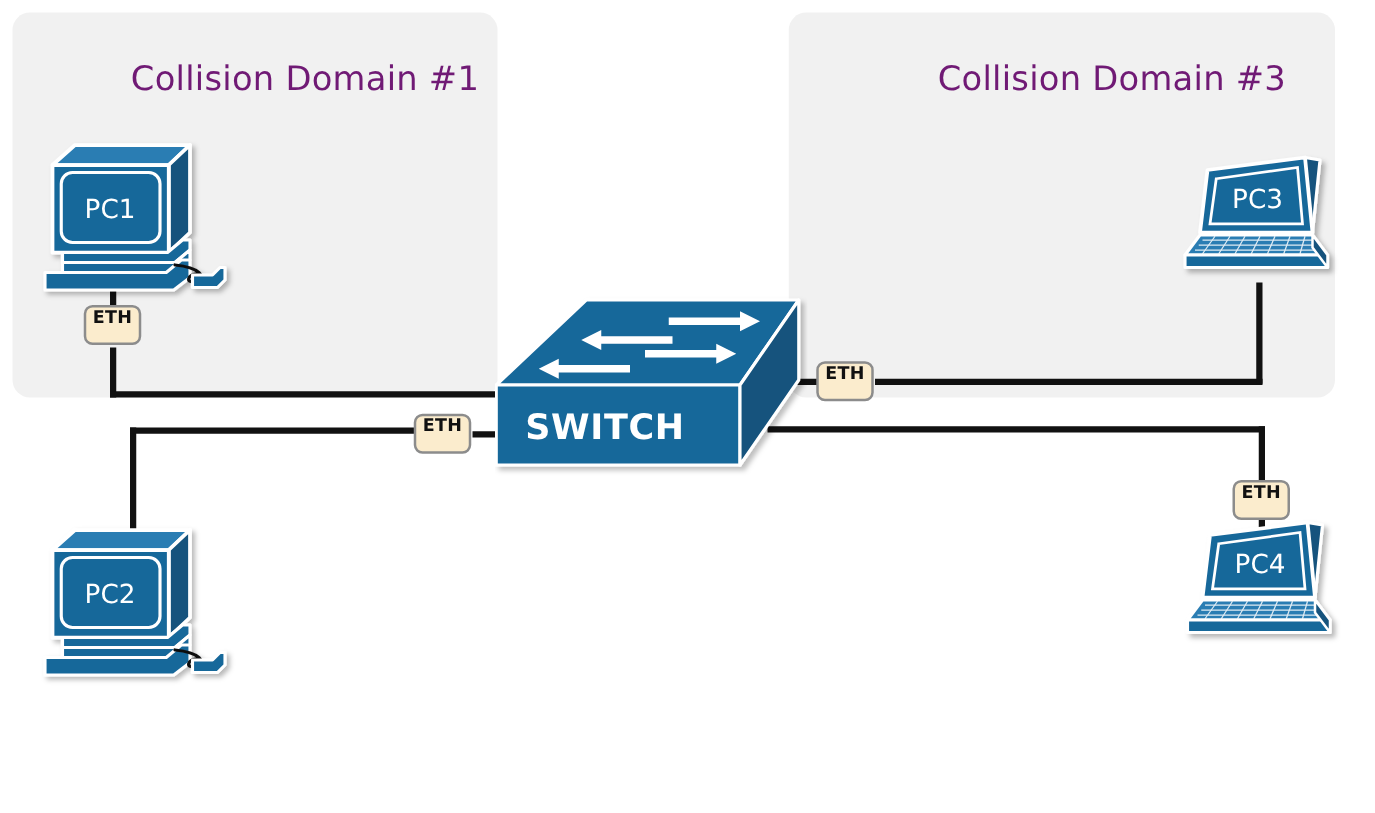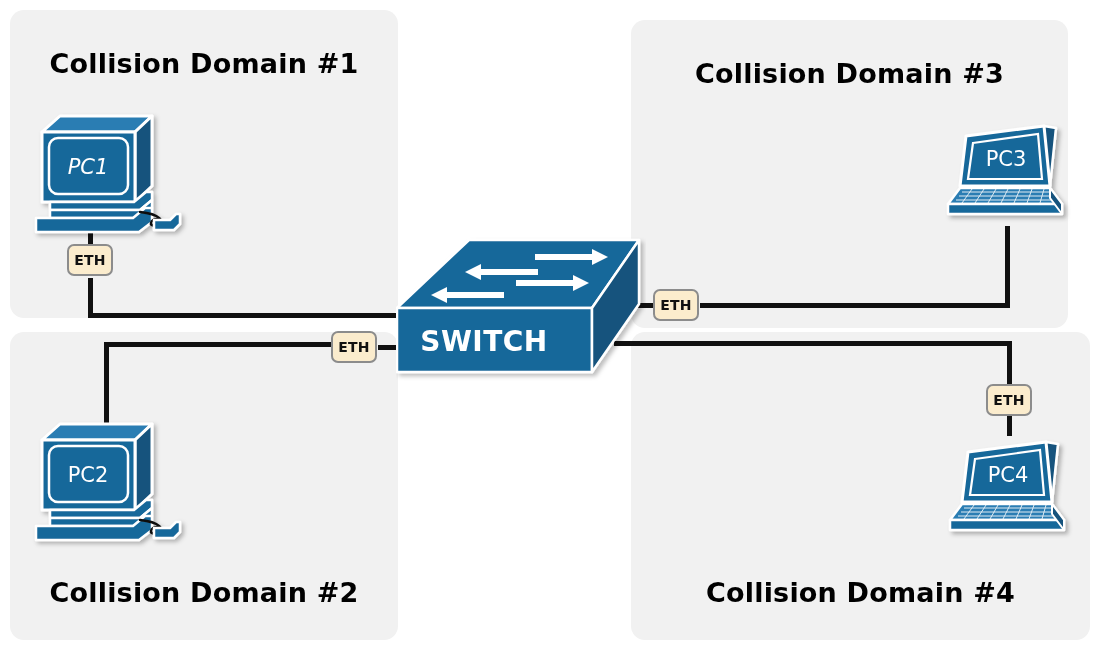--- a/index.html
+++ b/index.html
@@ -25,29 +25,30 @@
     background: #f1f1f1;
     border-radius: 14px;
     box-sizing: border-box;
   }
   .domain-label {
     position: absolute;
     width: 100%;
     text-align: center;
     font-family: "DejaVu Sans", sans-serif;
     font-size: 27px;
-    font-weight: 700;
-    color: #000000;
+    font-weight: 400;
+    color: #701a75;
     letter-spacing: 0.2px;
     white-space: nowrap;
+    margin-left: 40px;
   }
 
   #panel-1 { left: 10px;  top: 10px;  width: 388px; height: 308px; }
   #panel-2 { left: 10px;  top: 332px; width: 388px; height: 308px; }
-  #panel-3 { left: 631px; top: 20px;  width: 437px; height: 308px; }
+  #panel-3 { left: 631px; top: 10px;  width: 437px; height: 308px; }
   #panel-4 { left: 631px; top: 332px; width: 459px; height: 308px; }
 
   #panel-1 .domain-label { top: 38px; }
   #panel-2 .domain-label { bottom: 32px; }
   #panel-3 .domain-label { top: 38px; }
   #panel-4 .domain-label { bottom: 32px; }
 
   
   .cable {
     position: absolute;
@@ -59,21 +60,20 @@
   
   .eth-badge {
     position: absolute;
     width: 46px;
     height: 32px;
     background: #fbeccd;
     border: 2px solid #8c8c8c;
     border-radius: 7px;
     box-sizing: border-box;
     display: flex;
-    align-items: center;
     justify-content: center;
     font-family: "DejaVu Sans", sans-serif;
     font-size: 14px;
     font-weight: 700;
     color: #111111;
     letter-spacing: 0.3px;
     z-index: 6;
   }
 
   
@@ -106,31 +106,25 @@
 </style>
 </head>
 <body>
 
 <div id="stage">
 
   <div class="domain-panel" id="panel-1">
     <div class="domain-label">Collision Domain #1</div>
   </div>
 
-  <div class="domain-panel" id="panel-2">
-    <div class="domain-label">Collision Domain #2</div>
-  </div>
 
   <div class="domain-panel" id="panel-3">
     <div class="domain-label">Collision Domain #3</div>
   </div>
 
-  <div class="domain-panel" id="panel-4">
-    <div class="domain-label">Collision Domain #4</div>
-  </div>
 
   <div class="cable cable-v" style="left:88px; top:228px; height:22px;"></div>
 
   <div class="cable cable-v" style="left:88px; top:278px; height:40px;"></div>
 
   <div class="cable cable-h" style="left:88px; top:313px; width:308px;"></div>
 
   <div class="cable cable-v" style="left:104px; top:342px; height:100px;"></div>
 
   <div class="cable cable-h" style="left:104px; top:342px; width:232px;"></div>
@@ -158,21 +152,21 @@
   </div>
 
   <div class="eth-badge" style="left:653px; top:289px;">
     <span>ETH</span>
   </div>
 
   <div class="eth-badge" style="left:986px; top:384px;">
     <span>ETH</span>
   </div>
 
-  <div class="device" style="left:34px; top:104px;font-style:italic;">
+  <div class="device" style="left:34px; top:104px;">
     <svg width="150" height="132" viewBox="0 0 150 132">
       <defs>
         <filter id="dshadow1" x="-30%" y="-30%" width="180%" height="180%">
           <feDropShadow dx="2.5" dy="2.5" stdDeviation="2" flood-color="#000000" flood-opacity="0.28"></feDropShadow>
         </filter>
       </defs>
       <g filter="url(#dshadow1)">
 
         <polygon points="8,28 26,12 118,12 101,28" fill="#2a7db3" stroke="#ffffff" stroke-width="3" stroke-linejoin="round"></polygon>
 
@@ -248,21 +242,21 @@
         </g>
 
         <polygon points="2,90 116,90 116,100 2,100" fill="#19679a" stroke="#ffffff" stroke-width="2.5" stroke-linejoin="round"></polygon>
 
         <polygon points="104,74 116,90 116,100 104,84" fill="#14537d" stroke="#ffffff" stroke-width="2" stroke-linejoin="round"></polygon>
       </g>
       <text class="dev-label" x="60" y="52" text-anchor="middle">PC3</text>
     </svg>
   </div>
 
-  <div class="device" style="left:948px; top:430px;">
+  <div class="device" style="left:948px; top:406px;">
     <svg width="128" height="124" viewBox="0 0 128 124">
       <defs>
         <filter id="lshadow4" x="-30%" y="-30%" width="180%" height="180%">
           <feDropShadow dx="3" dy="3" stdDeviation="2" flood-color="#000000" flood-opacity="0.28"></feDropShadow>
         </filter>
       </defs>
       <g filter="url(#lshadow4)">
         <polygon points="98,12 110,14 104,72 92,70" fill="#14537d" stroke="#ffffff" stroke-width="2.5" stroke-linejoin="round"></polygon>
         <polygon points="20,22 98,12 104,72 14,72" fill="#19679a" stroke="#ffffff" stroke-width="3" stroke-linejoin="round"></polygon>
         <polygon points="27,29 92,20 96,65 22,65" fill="#19679a" stroke="#ffffff" stroke-width="2.2"></polygon>

